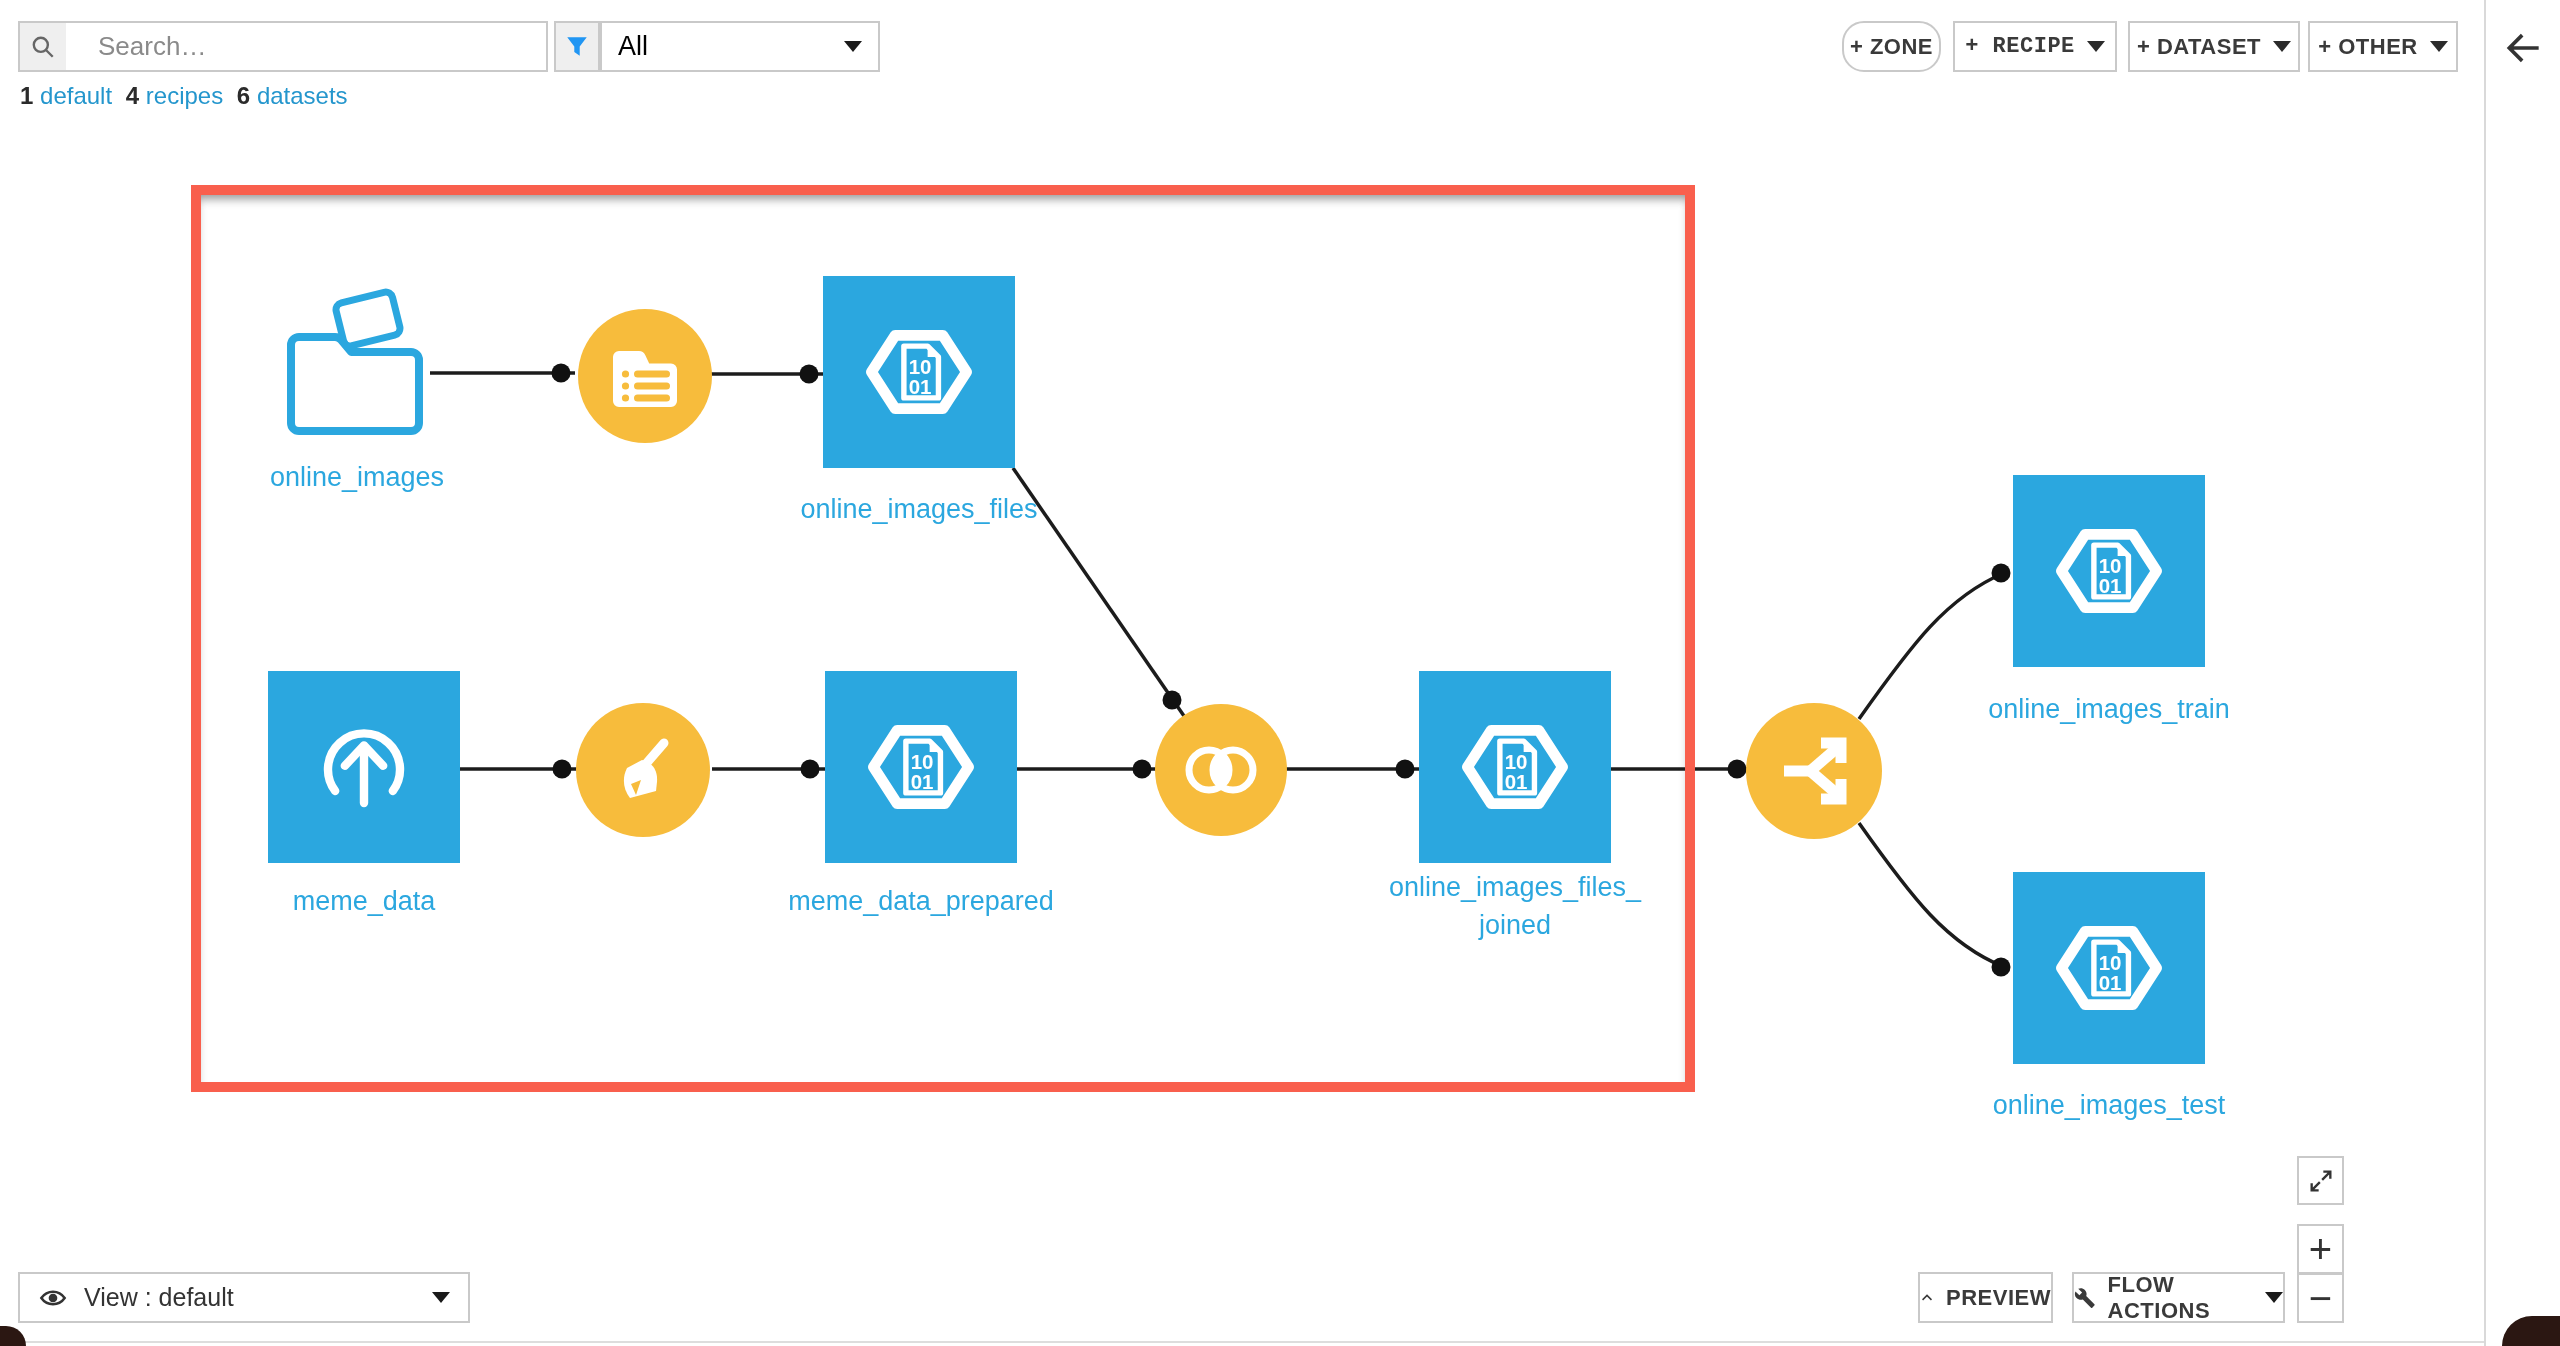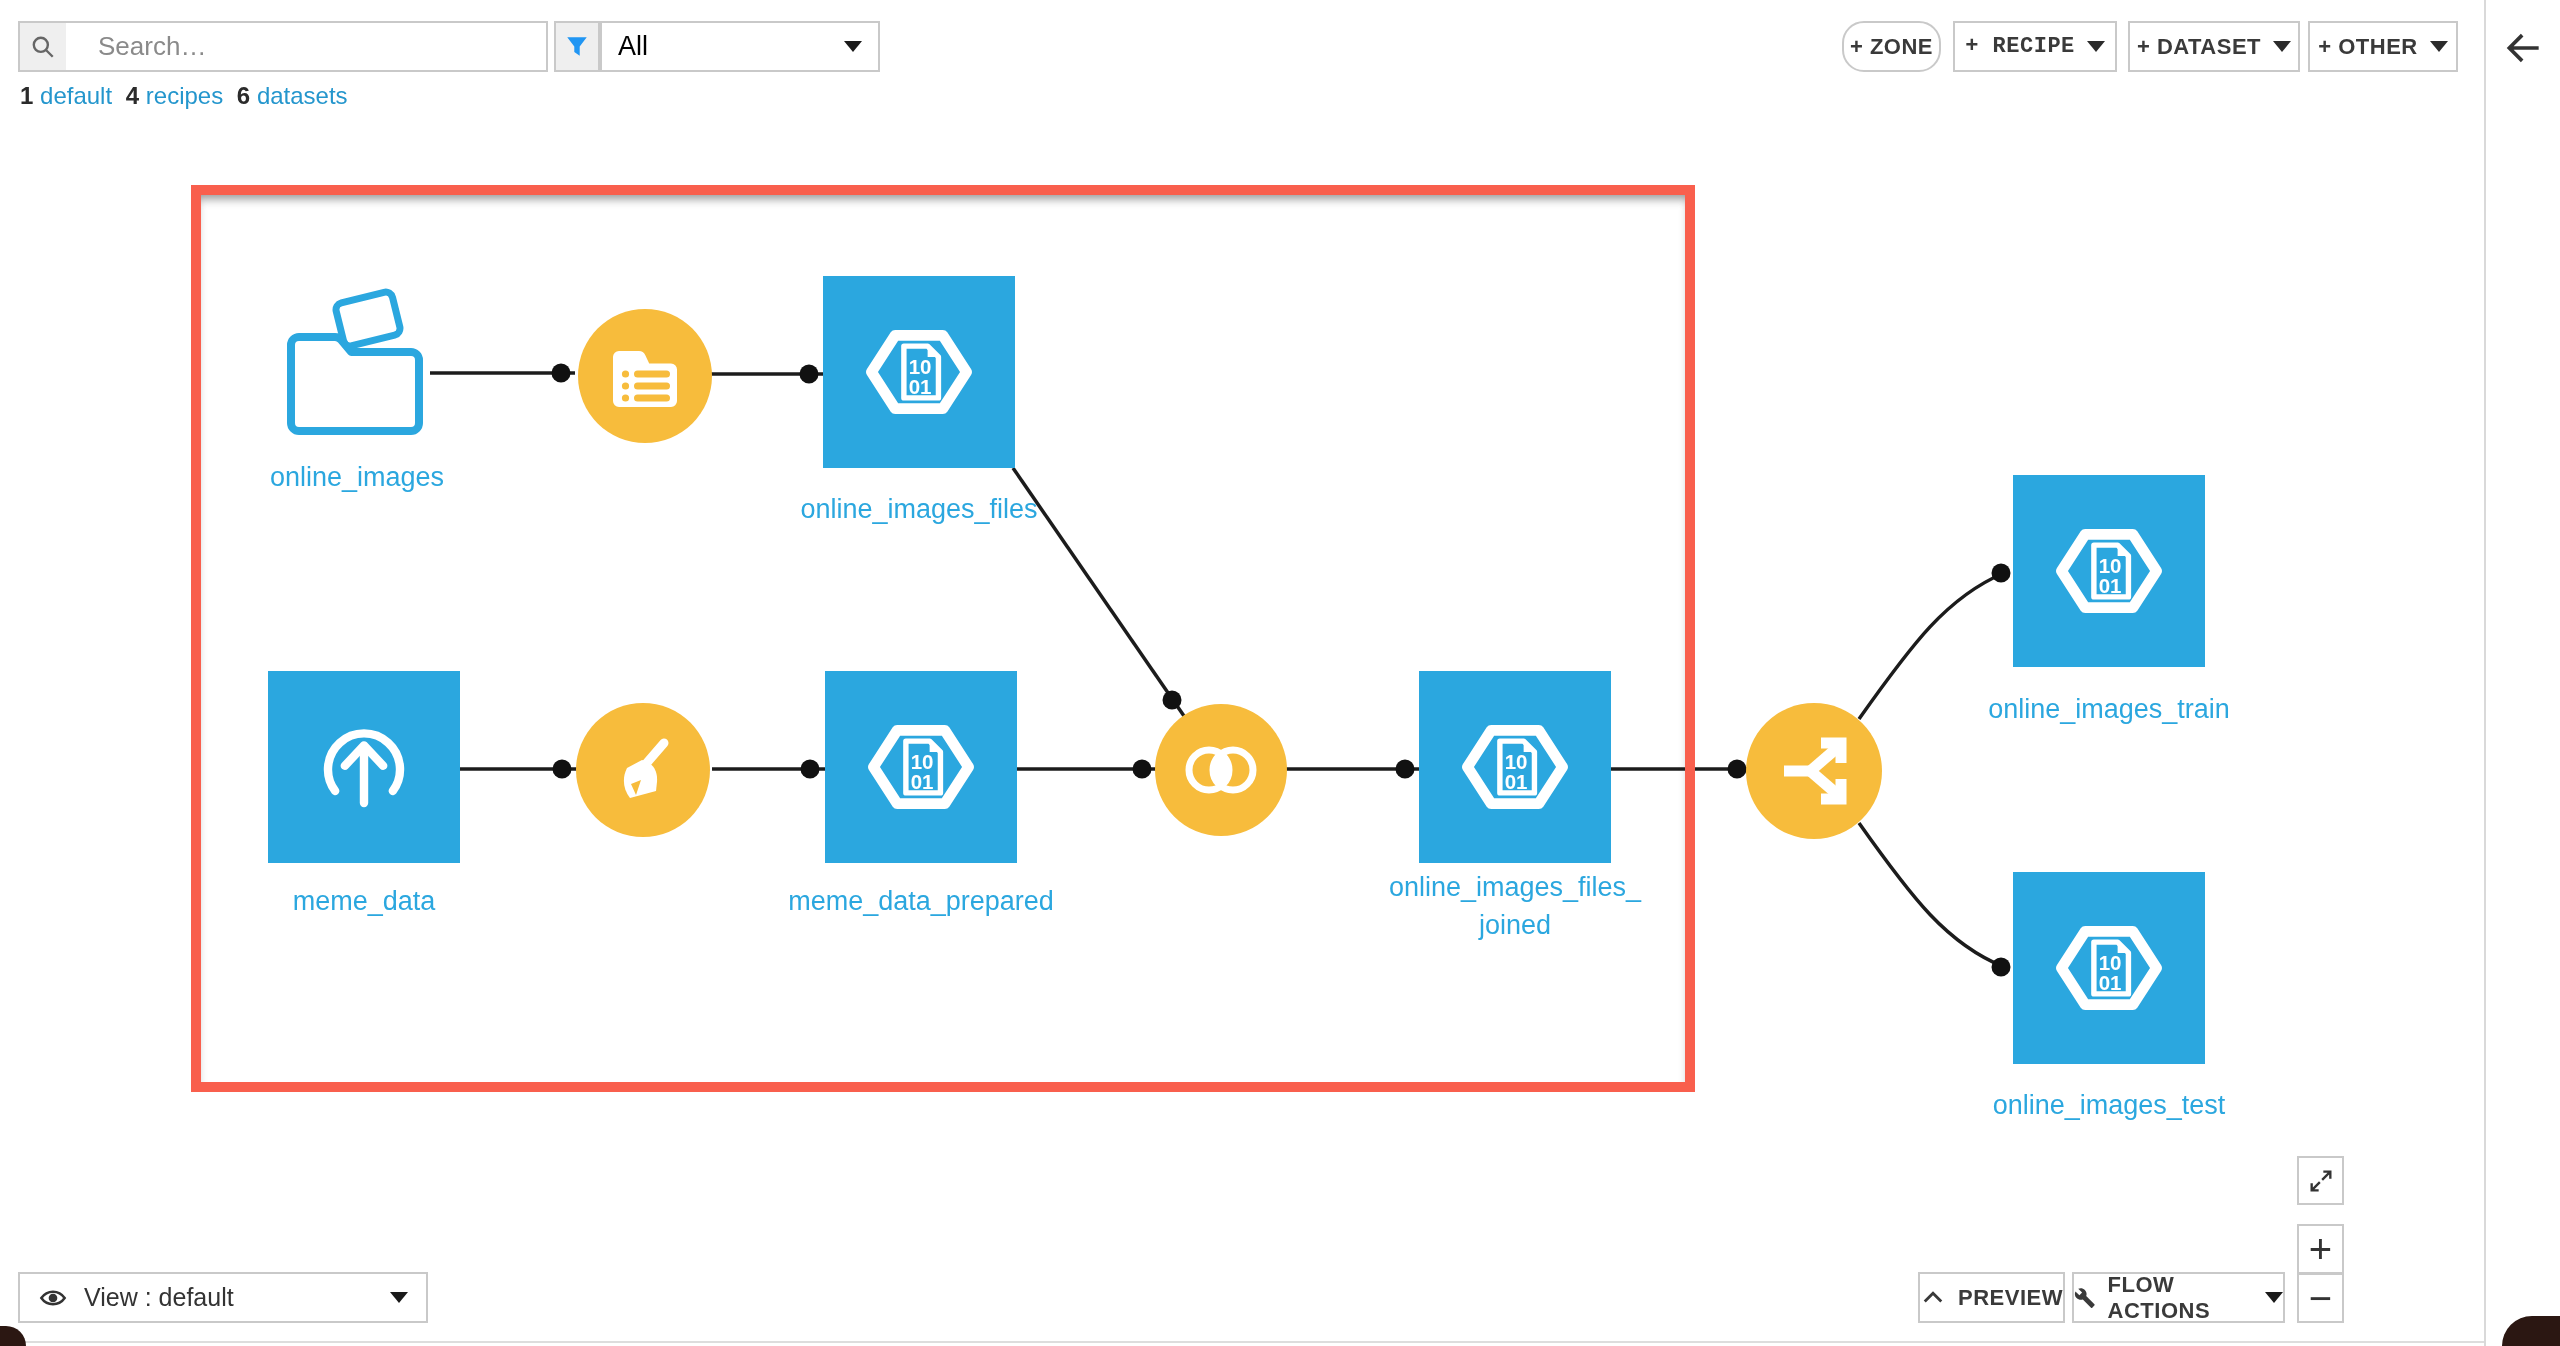--- a/index.html
+++ b/index.html
@@ -49,27 +49,27 @@
                box-shadow: inset 0 8px 10px -4px rgba(70,70,70,.55); }
   .ds-node { position:absolute; width:192px; height:192px; background:#2BA7DF; z-index:3;
              display:flex; align-items:center; justify-content:center; cursor:pointer; }
   .recipe-node { position:absolute; border-radius:50%; background:#F7BC3C; z-index:3;
                  display:flex; align-items:center; justify-content:center; cursor:pointer; }
   .folder-node { position:absolute; left:277px; top:288px; width:160px; height:162px; z-index:3; cursor:pointer; }
   .node-label { position:absolute; width:500px; text-align:center; font-size:27px; color:#2BA7DF;
                 z-index:4; line-height:38px; cursor:pointer; }
 
   
-  .view-select { position:absolute; left:18px; top:1272px; width:410px; height:51px; background:#fff;
+  .view-select { position:absolute; left:18px; top:1272px; width:452px; height:51px; background:#fff;
                  border:2px solid #c9c9c9; display:flex; align-items:center; gap:16px; padding:0 18px;
                  font-size:25px; color:#333; z-index:5; cursor:pointer; }
   .bottom-btn { position:absolute; top:1272px; height:51px; background:#fff; border:2px solid #c9c9c9;
                 display:flex; align-items:center; justify-content:center; gap:12px;
                 font-size:22px; font-weight:700; color:#3a3a3a; letter-spacing:.5px; z-index:5; cursor:pointer; }
-  #btn-preview { left:1918px; width:147px; }
+  #btn-preview { left:1918px; width:135px; }
   #btn-flow-actions { left:2072px; width:213px; }
   .sq-btn { position:absolute; left:2297px; width:47px; background:#fff; border:2px solid #c9c9c9;
             display:flex; align-items:center; justify-content:center; z-index:5; cursor:pointer;
             font-size:40px; font-weight:300; color:#333; line-height:1; }
   #btn-expand { top:1156px; height:49px; }
   #btn-zoom-in { top:1224px; height:50px; }
   #btn-zoom-out { top:1273px; height:50px; }
   .bottom-line { position:absolute; left:0; top:1341px; width:2484px; height:2px; background:#ddd; z-index:4; }
   .corner-blob-left { position:absolute; left:0; bottom:0; width:26px; height:20px;
                       background:#2b1712; border-top-right-radius:26px; z-index:7; }

